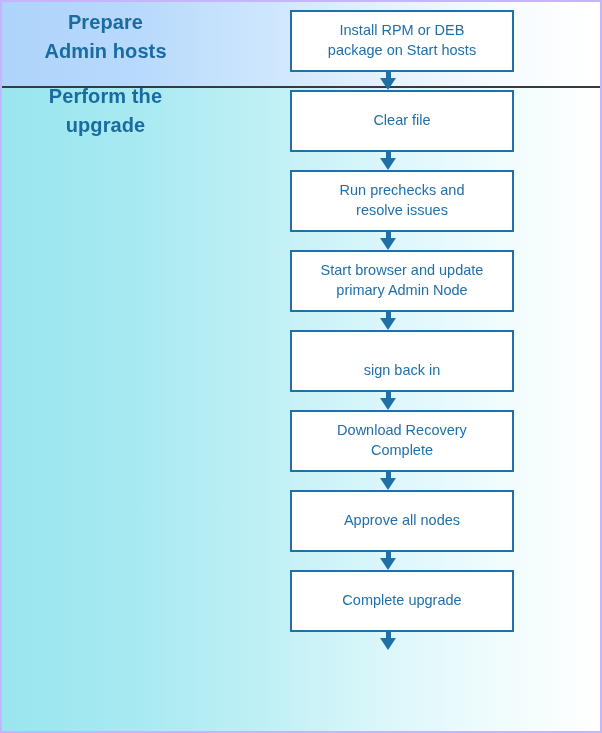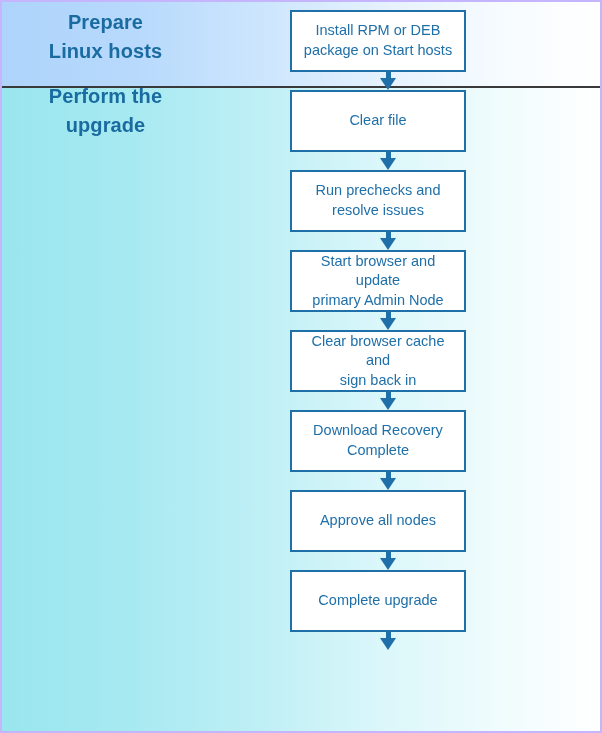--- a/index.html
+++ b/index.html
@@ -77,21 +77,21 @@
   
   .flow {
     position: absolute;
     left: 288px;
     top: 8px;
     width: 196px;
   }
 
   .node {
     box-sizing: border-box;
-    width: 176px;
+    width: 224px;
     height: 62px;
     background: #ffffff;
     border: 2px solid #1f6fa8;
     display: flex;
     align-items: center;
     justify-content: center;
     text-align: center;
     color: #1f6fa8;
     font-size: 14.5px;
     line-height: 1.35;
@@ -130,21 +130,21 @@
 </head>
 <body>
 
 <div id="diagram">
 
   <div class="band band-prepare"></div>
   <div class="band band-upgrade"></div>
 
   <div class="band-title band-title-prepare">
     <span>Prepare</span><br>
-    <span>Linux hosts</span>
+    <span>Admin hosts</span>
   </div>
 
   <div class="band-title band-title-upgrade">
     <span>Perform the</span><br>
     <span>upgrade</span>
   </div>
 
   <div class="flow">
 
     <div class="node">
@@ -183,21 +183,21 @@
         <span>primary Admin Node</span>
       </span>
     </div>
     <div class="connector">
       <span class="stem"></span>
       <span class="head"></span>
     </div>
 
     <div class="node">
       <span class="node-text">
-        <span>Clear browser cache and</span><br>
+        <br>
         <span>sign back in</span>
       </span>
     </div>
     <div class="connector">
       <span class="stem"></span>
       <span class="head"></span>
     </div>
 
     <div class="node">
       <span class="node-text">

